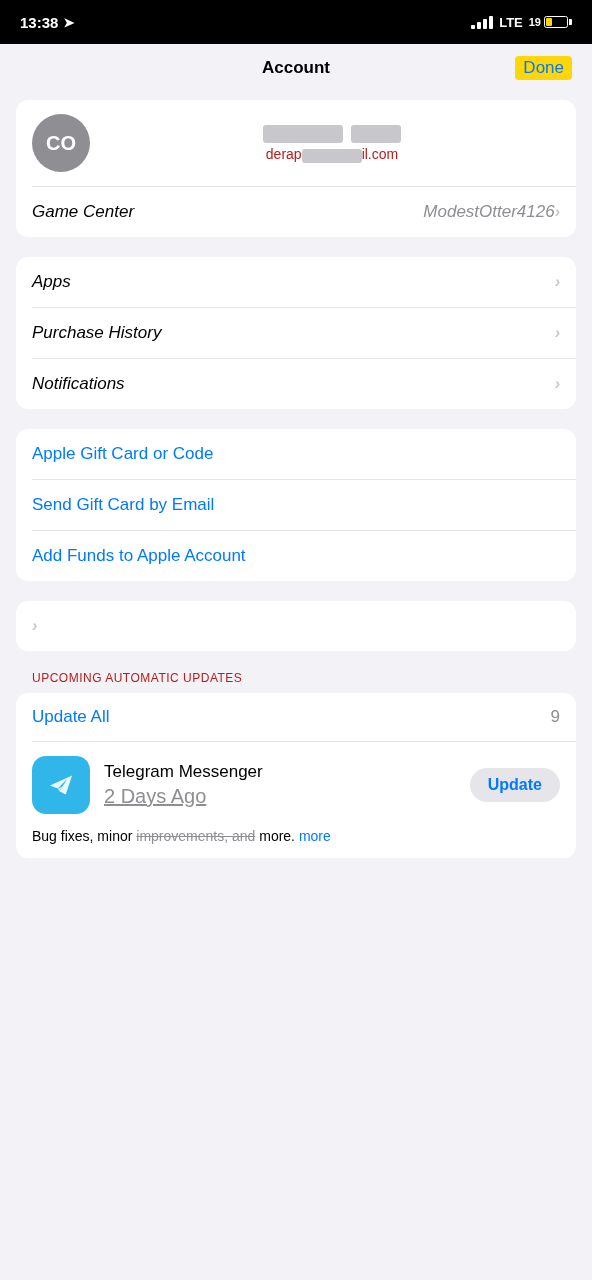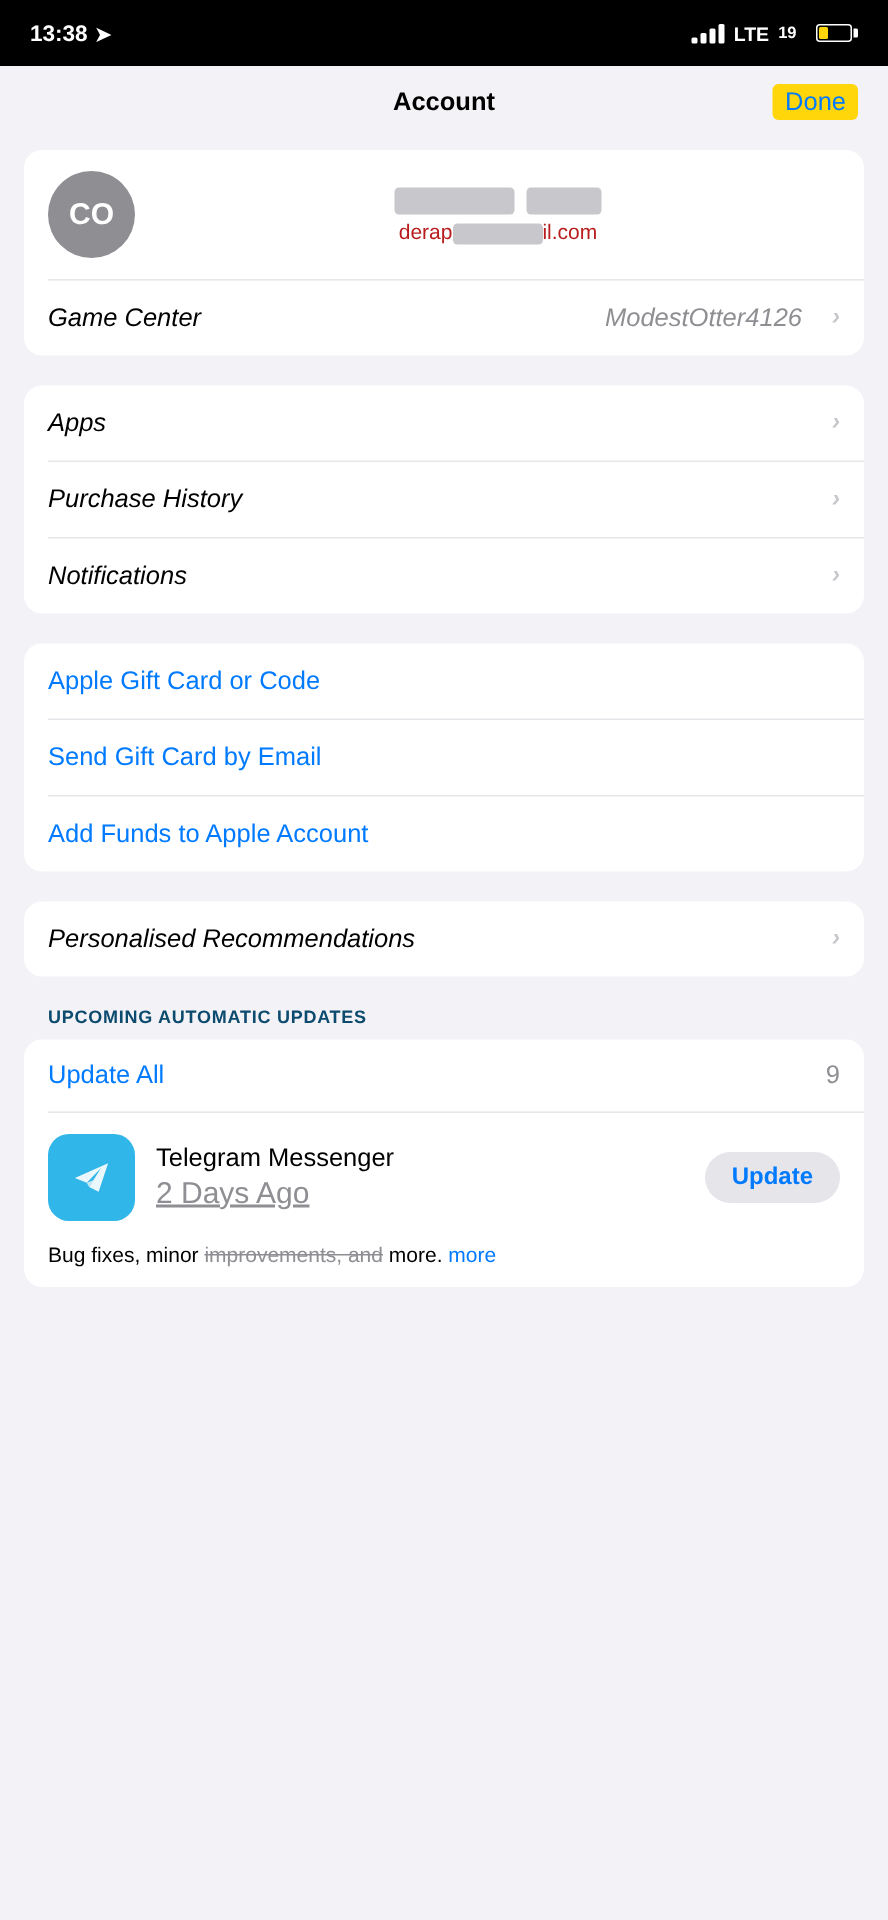--- a/index.html
+++ b/index.html
@@ -72,21 +72,21 @@
     .battery-tip {
       width: 3px;
       height: 6px;
       background: #fff;
       border-radius: 0 1px 1px 0;
       margin-left: 1px;
     }
     .battery-num {
       font-size: 11px;
       font-weight: 600;
-      margin-right: 13px;
+      margin-right: 3px;
     }
 
     
     .nav-bar {
       background: #f2f2f7;
       display: flex;
       justify-content: space-between;
       align-items: center;
       padding: 12px 20px 10px;
     }
@@ -175,21 +175,21 @@
     }
     .row-label {
       font-size: 17px;
       color: #000;
     }
     .row-value {
       font-size: 17px;
       color: #8e8e93;
       display: flex;
       align-items: center;
-      gap: 20px;
+      gap: 0;
     }
     .chevron {
       color: #c7c7cc;
       font-size: 16px;
       font-weight: 600;
     }
 
     
     .row-link {
       display: flex;
@@ -199,22 +199,22 @@
       min-height: 50px;
     }
     .row-link-label {
       font-size: 17px;
       color: #007aff;
     }
 
     
     .section-header {
       font-size: 12px;
-      font-weight: 700;
-      color: #0c4a6e;
+      font-weight: 400;
+      color: #b91c1c;
       text-transform: uppercase;
       letter-spacing: 0.5px;
       padding: 0 32px 8px;
     }
 
     
     .update-all-row {
       display: flex;
       align-items: center;
       justify-content: space-between;
@@ -375,21 +375,20 @@
     <span class="row-link-label">Send Gift Card by Email</span>
   </div>
   <div class="divider"></div>
   <div class="row-link">
     <span class="row-link-label">Add Funds to Apple Account</span>
   </div>
 </div>
 
 <div class="card">
   <div class="row-item">
-    <span class="row-label">Personalised Recommendations</span>
     <span class="chevron">›</span>
   </div>
 </div>
 
 <div class="section-header">UPCOMING AUTOMATIC UPDATES</div>
 
 <div class="card">
   <div class="update-all-row">
     <span class="update-all-label">Update All</span>
     <span class="update-all-count">9</span>

